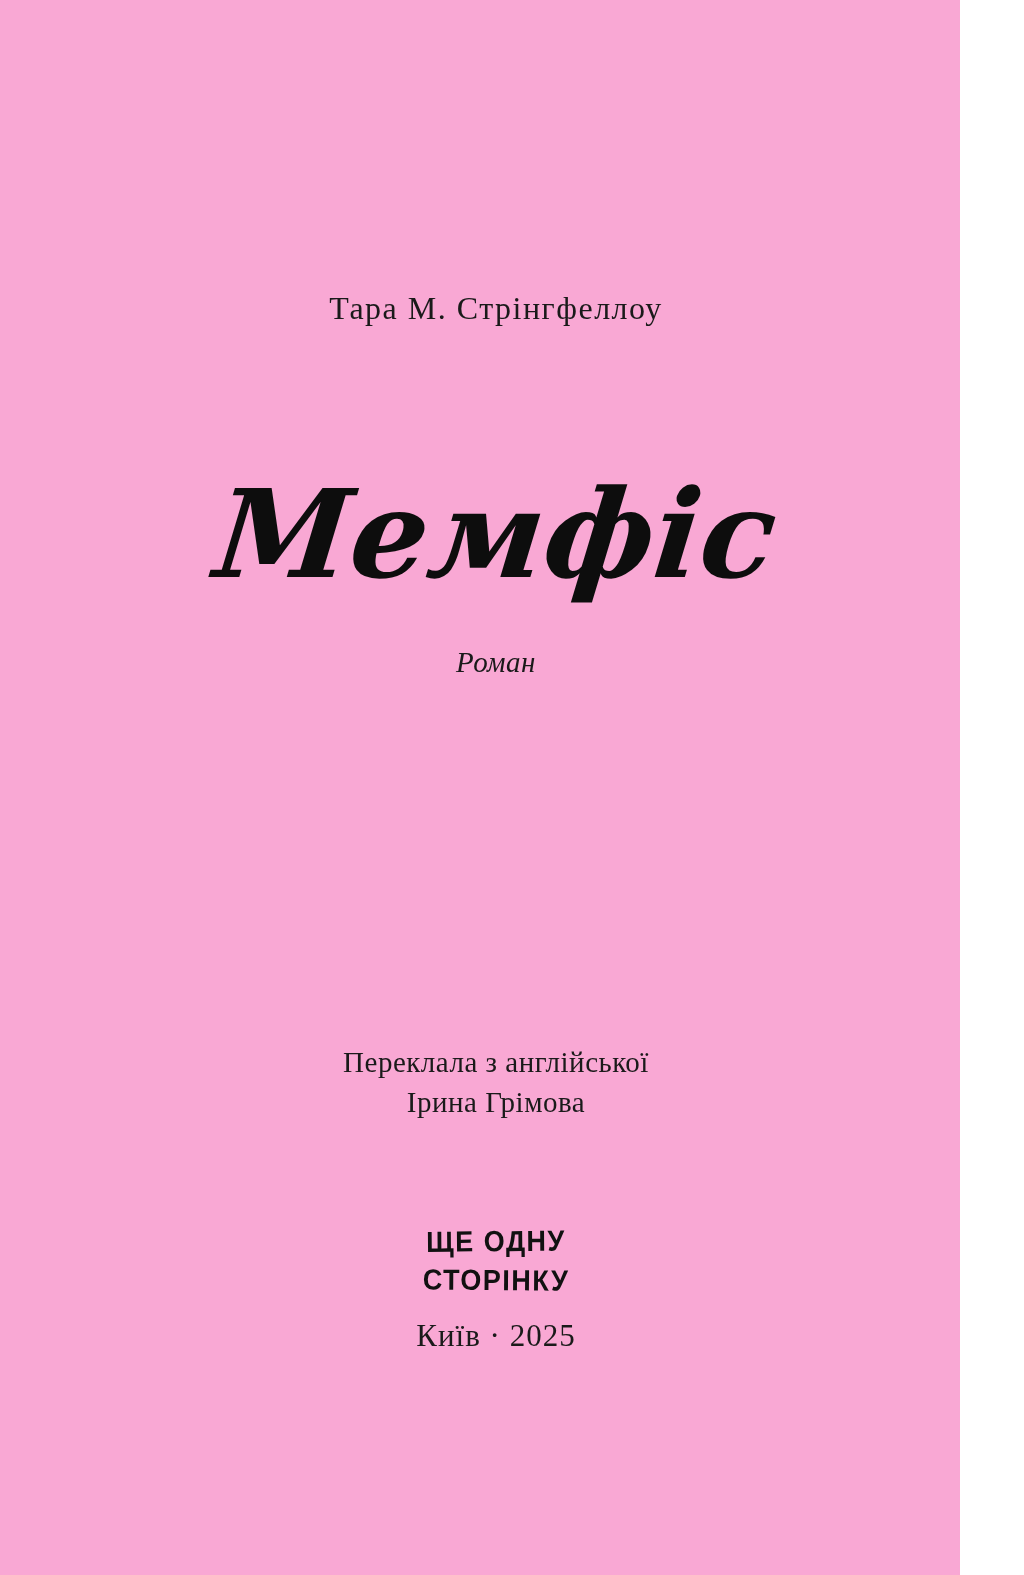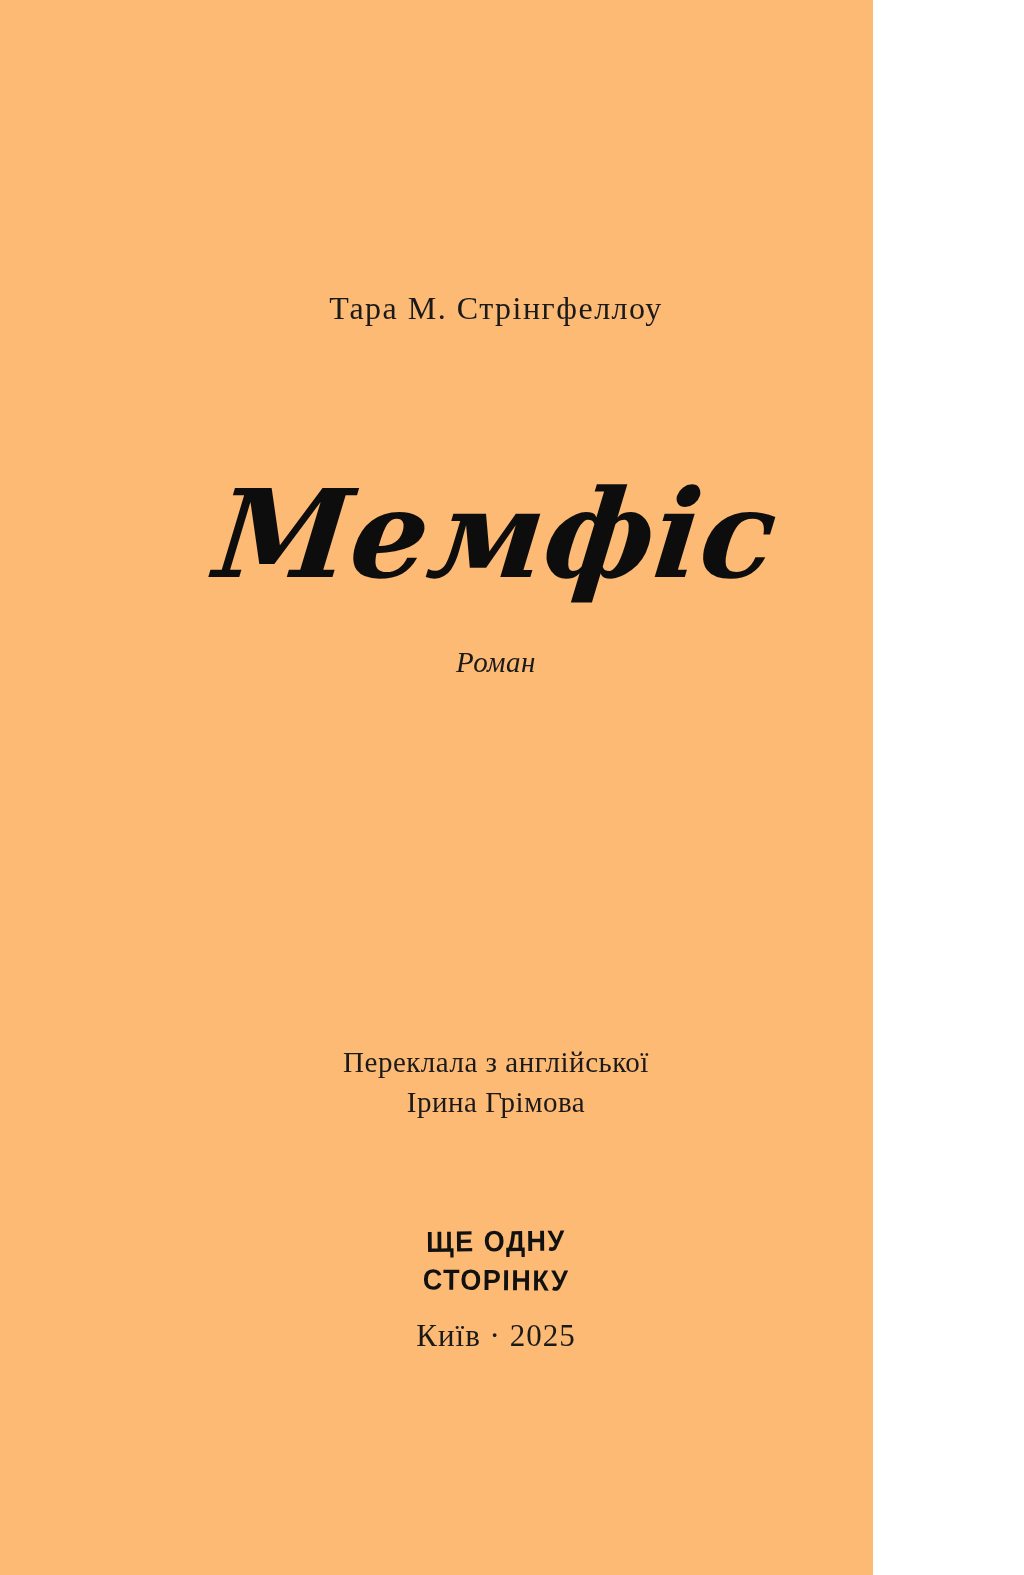--- a/index.html
+++ b/index.html
@@ -2,23 +2,23 @@
 <html><head>
 <meta charset="utf-8">
 <style>
   html, body {
     margin: 0;
     padding: 0;
     background: #ffffff;
   }
   .page {
     position: relative;
-    width: 873px;
+    width: 960px;
     height: 1575px;
-    background: #fdba74;
+    background: #f9a8d4;
     overflow: hidden;
     font-family: "Liberation Serif", serif;
     color: #141414;
   }
   
   .line {
     position: absolute;
     left: 0;
     width: 1024px;
     text-align: center;

